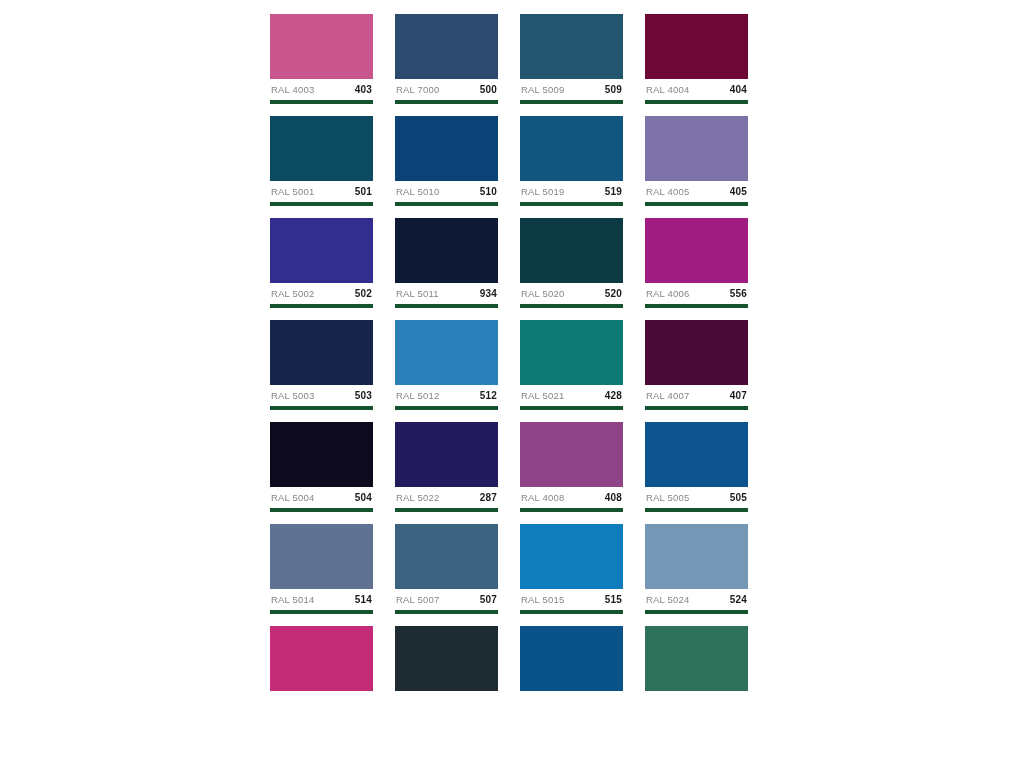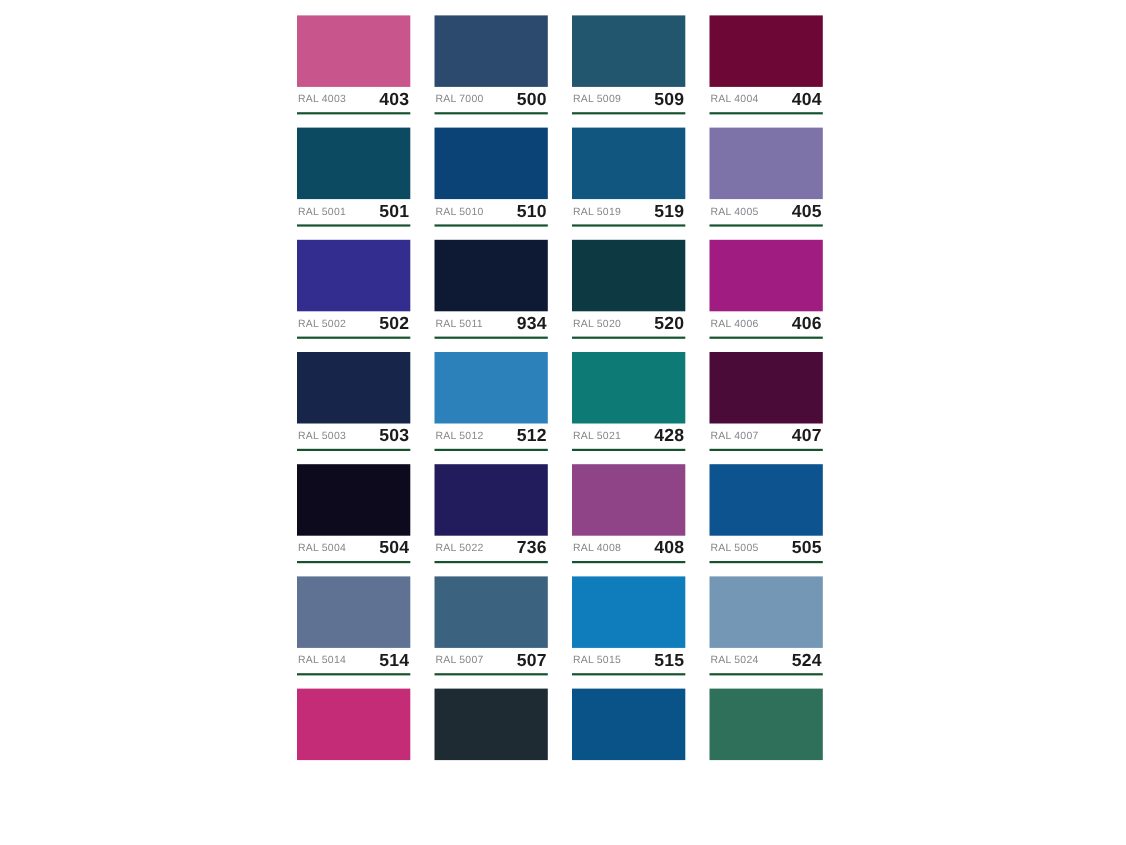--- a/index.html
+++ b/index.html
@@ -44,35 +44,35 @@
     height: 65px;
     display: block;
     background: #cccccc;
   }
 
   .swatch-caption {
     height: 25px;
     display: flex;
     align-items: center;
     justify-content: space-between;
-    border-bottom: 2px solid #14532d;
+    border-bottom: 4px solid #14532d;
     box-sizing: border-box;
     padding: 0 1px 0 1px;
   }
 
   .swatch-name {
     font-size: 9.5px;
     color: #84868a;
     letter-spacing: 0.2px;
     font-family: "Liberation Sans", sans-serif;
     white-space: nowrap;
   }
 
   .swatch-code {
-    font-size: 16px;
+    font-size: 10px;
     color: #1b1b1b;
     font-weight: bold;
     letter-spacing: 0.2px;
     font-family: "Liberation Sans", sans-serif;
     white-space: nowrap;
   }
 </style>
 </head>
 <body>
 
@@ -152,21 +152,21 @@
         <div class="swatch-chip" style="background: rgb(13, 57, 67);"></div>
         <div class="swatch-caption">
           <span class="swatch-name">RAL 5020</span>
           <span class="swatch-code">520</span>
         </div>
       </div>
       <div class="swatch-cell">
         <div class="swatch-chip" style="background: rgb(160, 28, 128);"></div>
         <div class="swatch-caption">
           <span class="swatch-name">RAL 4006</span>
-          <span class="swatch-code">406</span>
+          <span class="swatch-code">556</span>
         </div>
       </div>
       <div class="swatch-cell">
         <div class="swatch-chip" style="background: rgb(23, 37, 74);"></div>
         <div class="swatch-caption">
           <span class="swatch-name">RAL 5003</span>
           <span class="swatch-code">503</span>
         </div>
       </div>
       <div class="swatch-cell">
@@ -194,21 +194,21 @@
         <div class="swatch-chip" style="background: rgb(12, 10, 28);"></div>
         <div class="swatch-caption">
           <span class="swatch-name">RAL 5004</span>
           <span class="swatch-code">504</span>
         </div>
       </div>
       <div class="swatch-cell">
         <div class="swatch-chip" style="background: rgb(35, 28, 92);"></div>
         <div class="swatch-caption">
           <span class="swatch-name">RAL 5022</span>
-          <span class="swatch-code">736</span>
+          <span class="swatch-code">287</span>
         </div>
       </div>
       <div class="swatch-cell">
         <div class="swatch-chip" style="background: rgb(142, 68, 135);"></div>
         <div class="swatch-caption">
           <span class="swatch-name">RAL 4008</span>
           <span class="swatch-code">408</span>
         </div>
       </div>
       <div class="swatch-cell">

